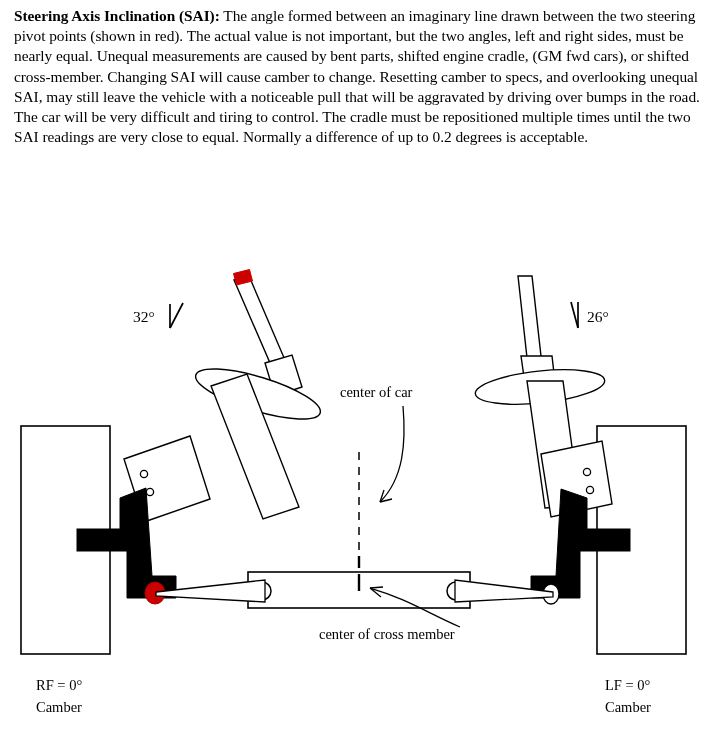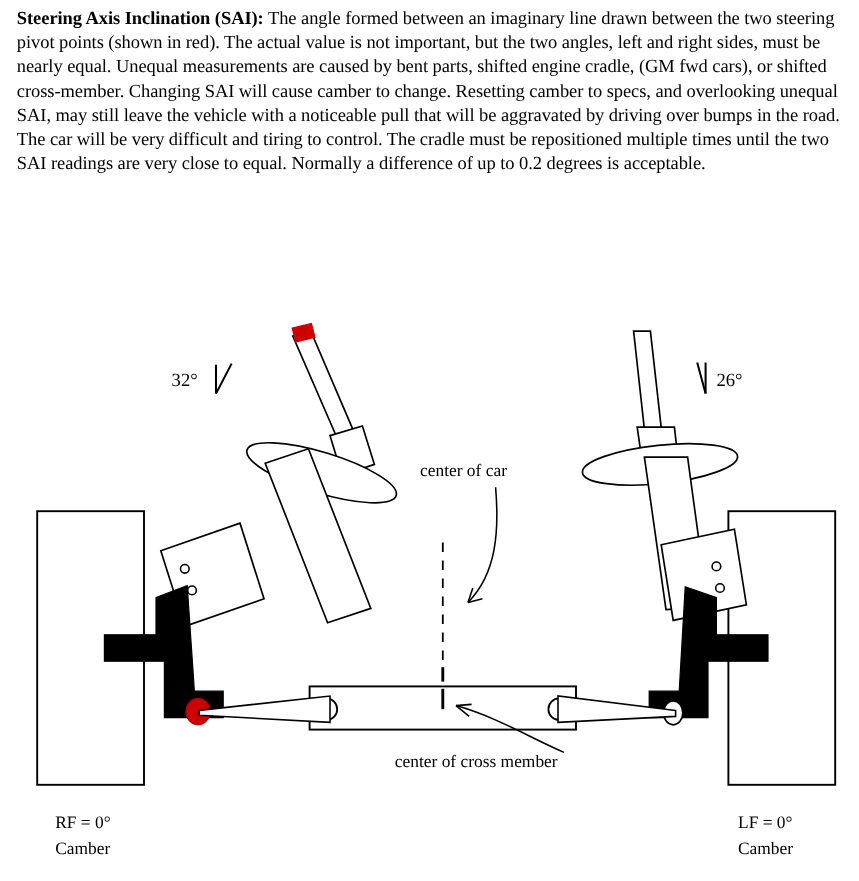--- a/index.html
+++ b/index.html
@@ -33,21 +33,21 @@
     line-height: 20.2px;
     text-align: left;
     letter-spacing: -0.05px;
   }
   #description-block .term {
     font-weight: bold;
   }
   
   #diagram-area {
     position: absolute;
-    left: 10px;
+    left: 0;
     top: 246px;
     width: 640px;
     height: 488px;
   }
   #diagram-svg {
     display: block;
   }
   .diag-label {
     font-family: "Liberation Serif", "DejaVu Serif", serif;
     font-size: 14.5px;

